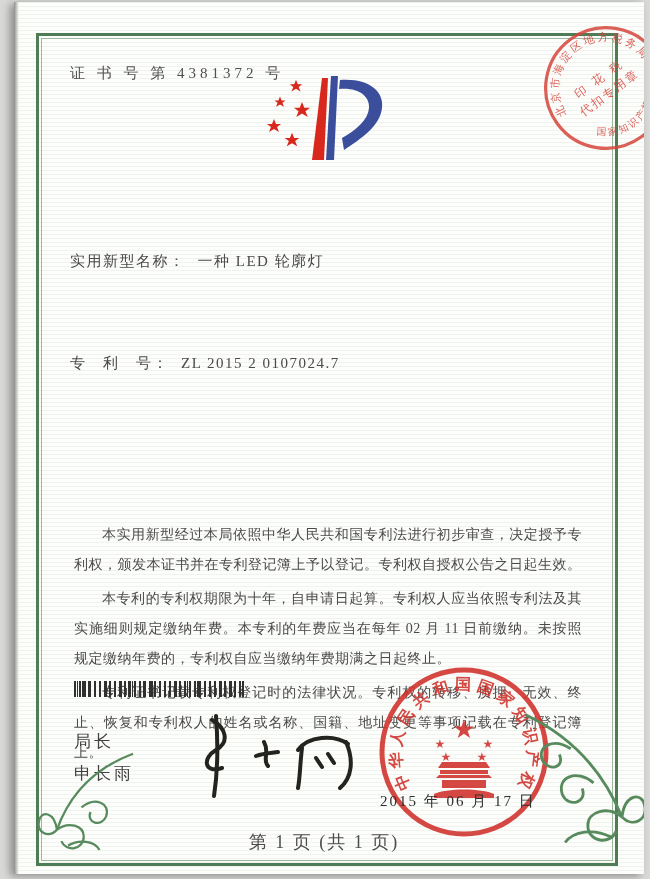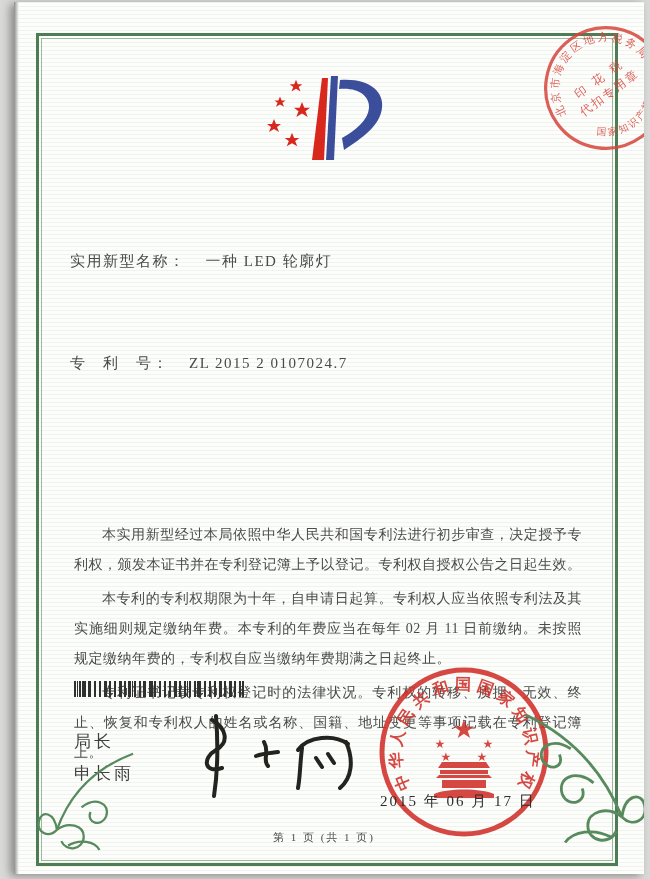--- a/index.html
+++ b/index.html
@@ -40,21 +40,21 @@
   .doc-title{
     position:absolute;left:0;top:166px;width:100%;
     text-align:center;font-size:38px;color:#3b3b3b;
     letter-spacing:10px;font-weight:500;
   }
   
   .row{
     position:absolute;left:56px;
     font-size:15px;color:#4a4a4a;letter-spacing:1.5px;white-space:nowrap;
   }
-  .row .lbl{margin-right:20px;}
+  .row .lbl{margin-right:12px;}
   
   .body-text{
     position:absolute;left:56px;top:514px;width:516px;
     font-size:14px;line-height:30px;color:#4a4a4a;letter-spacing:0.5px;
     text-align:justify;
   }
   .body-text p{margin:4px;text-indent:2em;}
   
   .barcode{
     position:absolute;left:60px;top:679px;width:170px;height:16px;
@@ -78,30 +78,31 @@
     position:absolute;left:522px;top:16px;width:140px;height:140px;
     transform:rotate(-36deg);opacity:0.85;
   }
   
   .orn{position:absolute;pointer-events:none;}
   .orn-bl{left:16px;top:742px;width:112px;height:118px;}
   .orn-br{left:500px;top:694px;width:142px;height:168px;transform:scaleX(-1);}
   
   .footer{
     position:absolute;left:22px;top:828px;width:576px;
-    text-align:center;font-size:11px;color:#4c4c4c;letter-spacing:2px;
+    text-align:center;font-size:18px;color:#4c4c4c;letter-spacing:2px;
   }
 </style>
 </head>
 <body>
 
 <div class="paper">
 
   <div class="frame"></div>
 
+  <div class="cert-no">证 书 号 第 4381372 号</div>
 
   <div class="logo">
     <svg viewBox="0 0 160 94" width="160" height="94">
 
       <g fill="#d8281e">
         <path transform="translate(44,14) scale(0.9)" d="M0,-7 L2,-2 L7,-2 L3,1 L5,6 L0,3 L-5,6 L-3,1 L-7,-2 L-2,-2 Z"></path>
         <path transform="translate(28,30) scale(0.8)" d="M0,-7 L2,-2 L7,-2 L3,1 L5,6 L0,3 L-5,6 L-3,1 L-7,-2 L-2,-2 Z"></path>
         <path transform="translate(50,38) scale(1.15)" d="M0,-7 L2,-2 L7,-2 L3,1 L5,6 L0,3 L-5,6 L-3,1 L-7,-2 L-2,-2 Z"></path>
         <path transform="translate(22,54) scale(1.0)" d="M0,-7 L2,-2 L7,-2 L3,1 L5,6 L0,3 L-5,6 L-3,1 L-7,-2 L-2,-2 Z"></path>
         <path transform="translate(40,68) scale(1.05)" d="M0,-7 L2,-2 L7,-2 L3,1 L5,6 L0,3 L-5,6 L-3,1 L-7,-2 L-2,-2 Z"></path>

